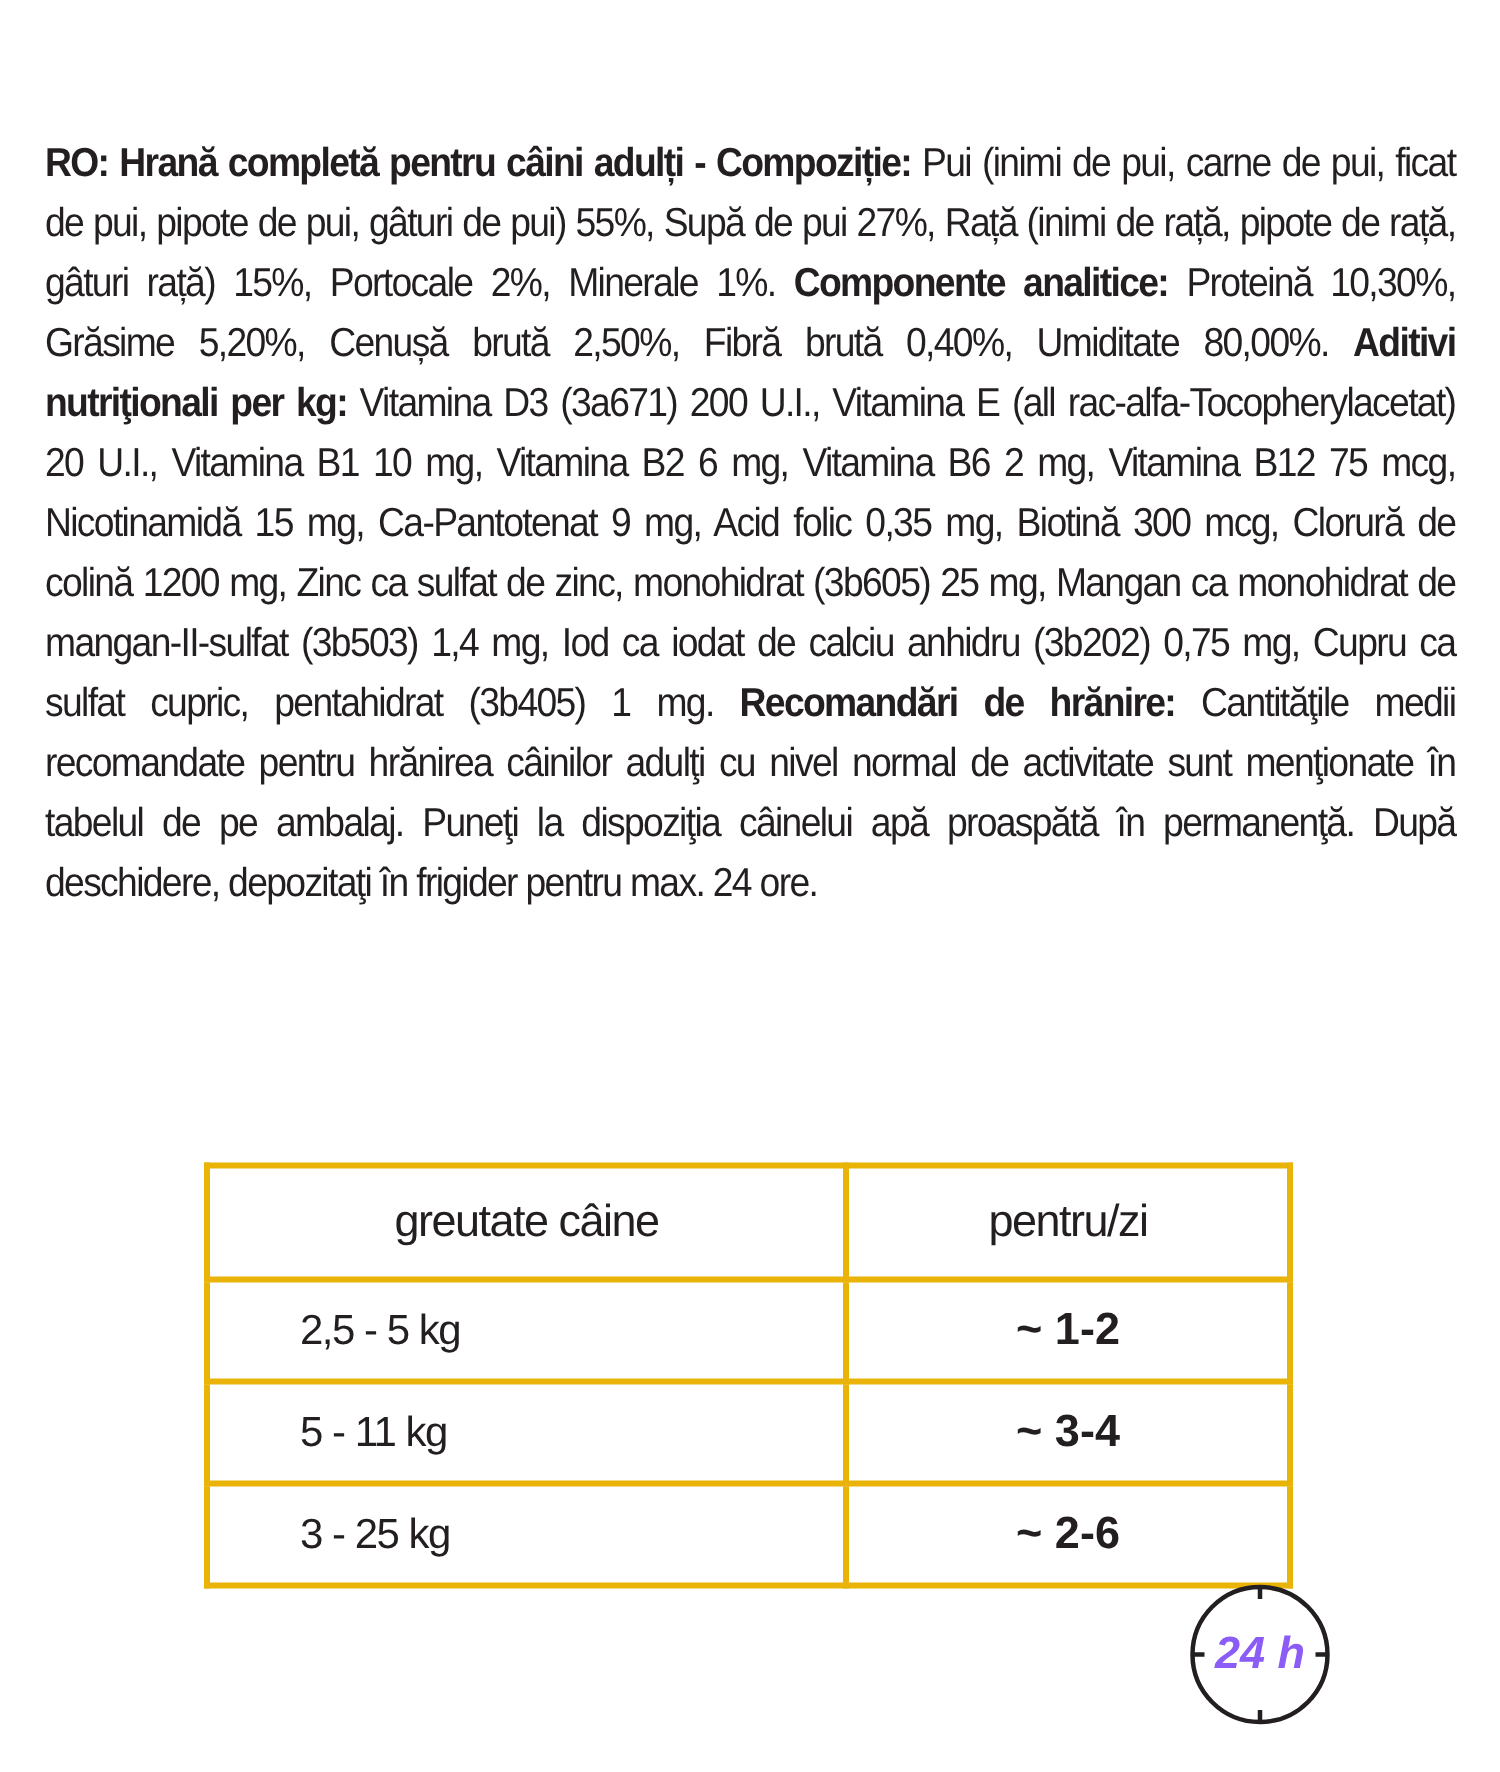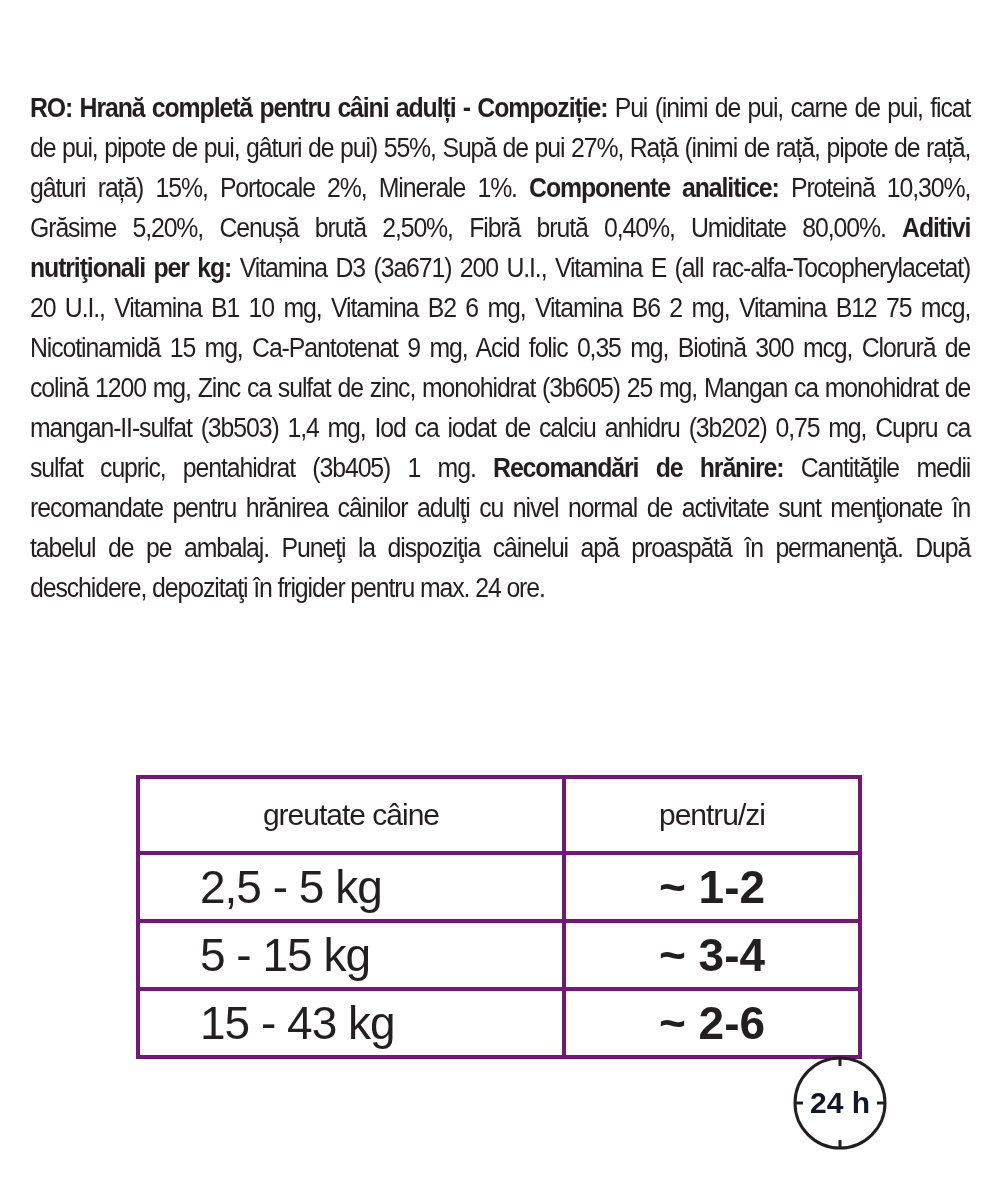--- a/index.html
+++ b/index.html
@@ -11,56 +11,56 @@
     text-align: justify; letter-spacing: -1.2px;
     transform: scaleX(0.92); transform-origin: left top; width: 1022px;
   }
   .label-text b { font-weight: bold; }
   .feeding-table {
     position: absolute; left: 136px; top: 775px; width: 726px;
     border-collapse: collapse;
     font-family: "Liberation Sans", sans-serif; color: #231f20;
   }
   .feeding-table td, .feeding-table th {
-    border: 4px solid #701a75; height: 64px; padding: 0;
+    border: 4px solid #eab308; height: 64px; padding: 0;
   }
   .feeding-table th { font-weight: normal; font-size: 30px; height: 72px; letter-spacing: -1px; }
-  .col-weight { width: 362px; font-size: 46px; letter-spacing: -1px; padding-left: 60px !important; text-align: left; }
+  .col-weight { width: 362px; font-size: 28px; letter-spacing: -1px; padding-left: 60px !important; text-align: left; }
   .col-weight-h { text-align: center; }
-  .col-amount { text-align: center; font-weight: bold; font-size: 46px; }
+  .col-amount { text-align: center; font-weight: bold; font-size: 30px; }
   .badge-24h {
     position: absolute; left: 792px; top: 1055px; width: 96px; height: 96px;
   }
   .badge-24h span {
     position: absolute; left: 0; top: 0; width: 96px; height: 96px;
     display: flex; align-items: center; justify-content: center;
-    font-family: "Liberation Sans", sans-serif; font-weight: bold; font-size: 30px; color: #0f172a;
+    font-family: "Liberation Sans", sans-serif; font-weight: bold; font-size: 30px; color: #8b5cf6; font-style: italic;
   }
 </style>
 </head>
 <body>
 
 <div class="label-text"><b>RO: Hrană completă pentru câini adulți - </b><b>Compoziție:</b><span> Pui (inimi de pui, carne de pui, ficat de pui, pipote de pui, gâturi de pui) 55%, Supă de pui 27%, Rață (inimi de rață, pipote de rață, gâturi rață) 15%, Portocale 2%, Minerale 1%. </span><b>Componente analitice:</b><span> Proteină 10,30%, Grăsime 5,20%, Cenușă brută 2,50%, Fibră brută 0,40%, Umiditate 80,00%. </span><b>Aditivi nutriţionali per kg:</b><span> Vitamina D3 (3a671) 200 U.I., Vitamina E (all rac-alfa-Tocopherylacetat) 20 U.I., Vitamina B1 10 mg, Vitamina B2 6 mg, Vitamina B6 2 mg, Vitamina B12 75 mcg, Nicotinamidă 15 mg, Ca-Pantotenat 9 mg, Acid folic 0,35 mg, Biotină 300 mcg, Clorură de colină 1200 mg, Zinc ca sulfat de zinc, monohidrat (3b605) 25 mg, Mangan ca monohidrat de mangan-II-sulfat (3b503) 1,4 mg, Iod ca iodat de calciu anhidru (3b202) 0,75 mg, Cupru ca sulfat cupric, pentahidrat (3b405) 1 mg. </span><b>Recomandări de hrănire:</b><span> Cantităţile medii recomandate pentru hrănirea câinilor adulţi cu nivel normal de activitate sunt menţionate în tabelul de pe ambalaj. Puneţi la dispoziţia câinelui apă proaspătă în permanenţă. După deschidere, depozitaţi în frigider pentru max. 24 ore.</span></div>
 
 <table class="feeding-table">
   <tbody>
       <tr>
     <th class="col-weight-h">greutate câine</th>
     <th>pentru/zi</th>
   </tr>
   <tr>
     <td class="col-weight">2,5 - 5 kg</td>
     <td class="col-amount">~ 1-2</td>
   </tr>
   <tr>
-    <td class="col-weight">5 - 15 kg</td>
+    <td class="col-weight">5 - 11 kg</td>
     <td class="col-amount">~ 3-4</td>
   </tr>
   <tr>
-    <td class="col-weight">15 - 43 kg</td>
+    <td class="col-weight">3 - 25 kg</td>
     <td class="col-amount">~ 2-6</td>
   </tr>
 </tbody>
   </table>
 
 <div class="badge-24h">
   <svg width="96" height="96" viewBox="0 0 96 96">
     <circle cx="48" cy="48" r="45" fill="none" stroke="#231f20" stroke-width="3"></circle>
     <line x1="48" y1="3" x2="48" y2="11" stroke="#231f20" stroke-width="3"></line>
     <line x1="48" y1="85" x2="48" y2="93" stroke="#231f20" stroke-width="3"></line>

